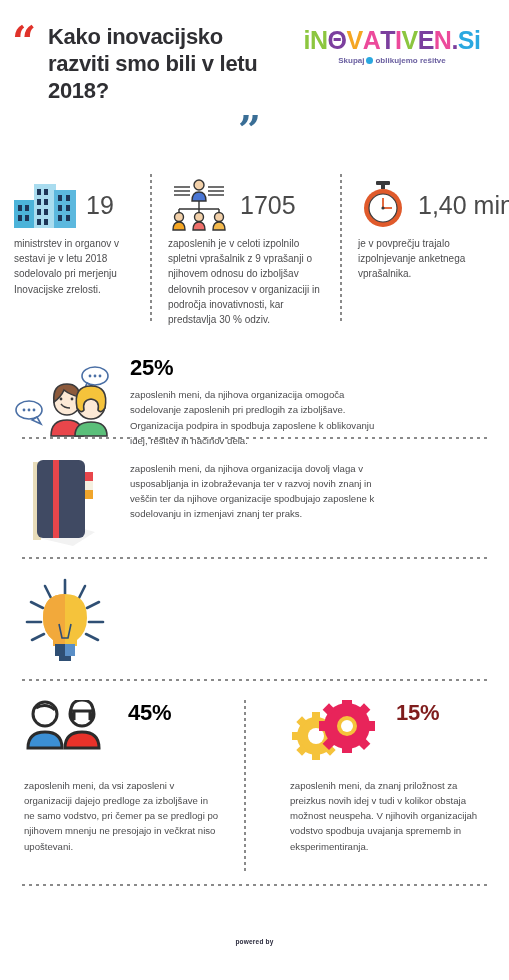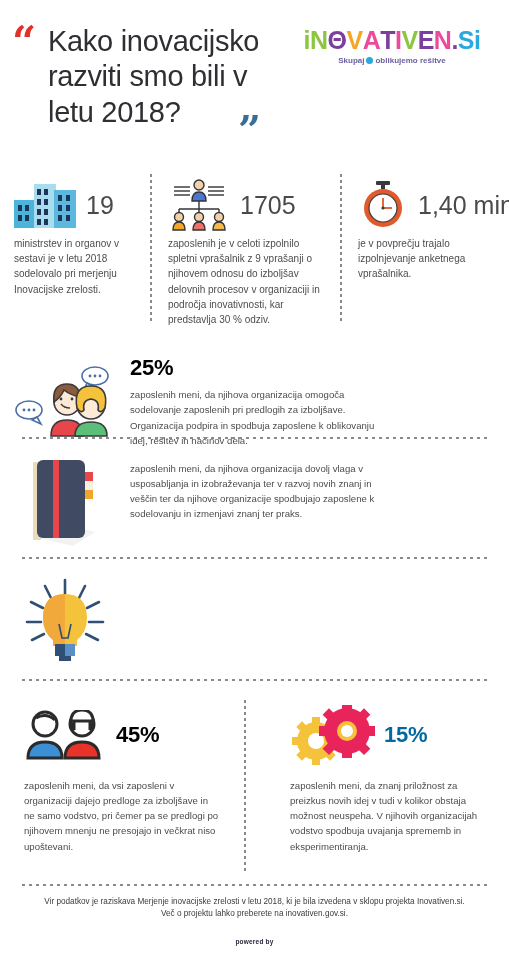--- a/index.html
+++ b/index.html
@@ -30,23 +30,23 @@
     line-height: 1;
     font-weight: bold;
     color: #e0322a;
     font-family: "DejaVu Serif", serif;
     letter-spacing: -2px;
   }
   .headline {
     position: absolute;
     left: 48px; top: 24px;
     width: 230px;
-    font-size: 29px;
+    font-size: 22px;
     line-height: 1.22;
-    font-weight: normal;
+    font-weight: bold;
     color: #2f2f33;
     letter-spacing: -0.3px;
   }
   .quote-close {
     position: absolute;
     left: 238px; top: 110px;
     font-size: 40px;
     line-height: 1;
     font-weight: bold;
     color: #3a6e96;
@@ -164,24 +164,23 @@
   .bottom-row {
     position: absolute;
     left: 0; top: 700px;
     width: 509px; height: 180px;
     display: flex;
   }
   .bcol { position: relative; width: 254px; }
   .bcol .vdivider { height: 172px; right: 8px; }
   .bcol-head {
     display: flex;
-    align-items: center;
     height: 70px;
     padding-left: 24px;
-    gap: 8px;
+    gap: 20px;
   }
   .bcol-pct {
     font-size: 22px;
     font-weight: bold;
     letter-spacing: -0.2px;
   }
   .bcol-text {
     padding: 8px 34px 0 24px;
     font-size: 9.6px;
     line-height: 1.58;
@@ -461,30 +460,26 @@
                 <rect x="76" y="21" width="9" height="10"></rect>
               <rect x="35" y="5" width="9" height="9" transform="rotate(45 39 9)"></rect>
               <rect x="70" y="5" width="9" height="9" transform="rotate(45 74 9)"></rect>
               <rect x="35" y="39" width="9" height="9" transform="rotate(45 39 43)"></rect>
               <rect x="70" y="39" width="9" height="9" transform="rotate(45 74 43)"></rect>
             </g>
             <circle cx="57" cy="26" r="10" fill="#f5c33b"></circle>
             <circle cx="57" cy="26" r="6" fill="#ffffff"></circle>
           </svg>
         </span>
-        <span class="bcol-pct" style="color:#0369a1">15%</span>
+        <span class="bcol-pct" style="color:#7f1d1d">15%</span>
       </div>
       <div class="bcol-text">zaposlenih meni, da znanj priložnost za preizkus novih idej v tudi v kolikor obstaja možnost neuspeha. V njihovih organizacijah vodstvo spodbuja uvajanja sprememb in eksperimentiranja.</div>
     </div>
   </div>
 
   <div class="hdivider" style="top:884px;"></div>
 
-  <div class="footer-source">
-    <div>Vir podatkov je raziskava Merjenje inovacijske zrelosti v letu 2018, ki je bila izvedena v sklopu projekta Inovativen.si.</div>
-    <div>Več o projektu lahko preberete na inovativen.gov.si.</div>
-  </div>
 
   <div class="piktochart">
     <div class="pk-powered">powered by</div>
   </div>
 
 </div>
 
 </body></html>

